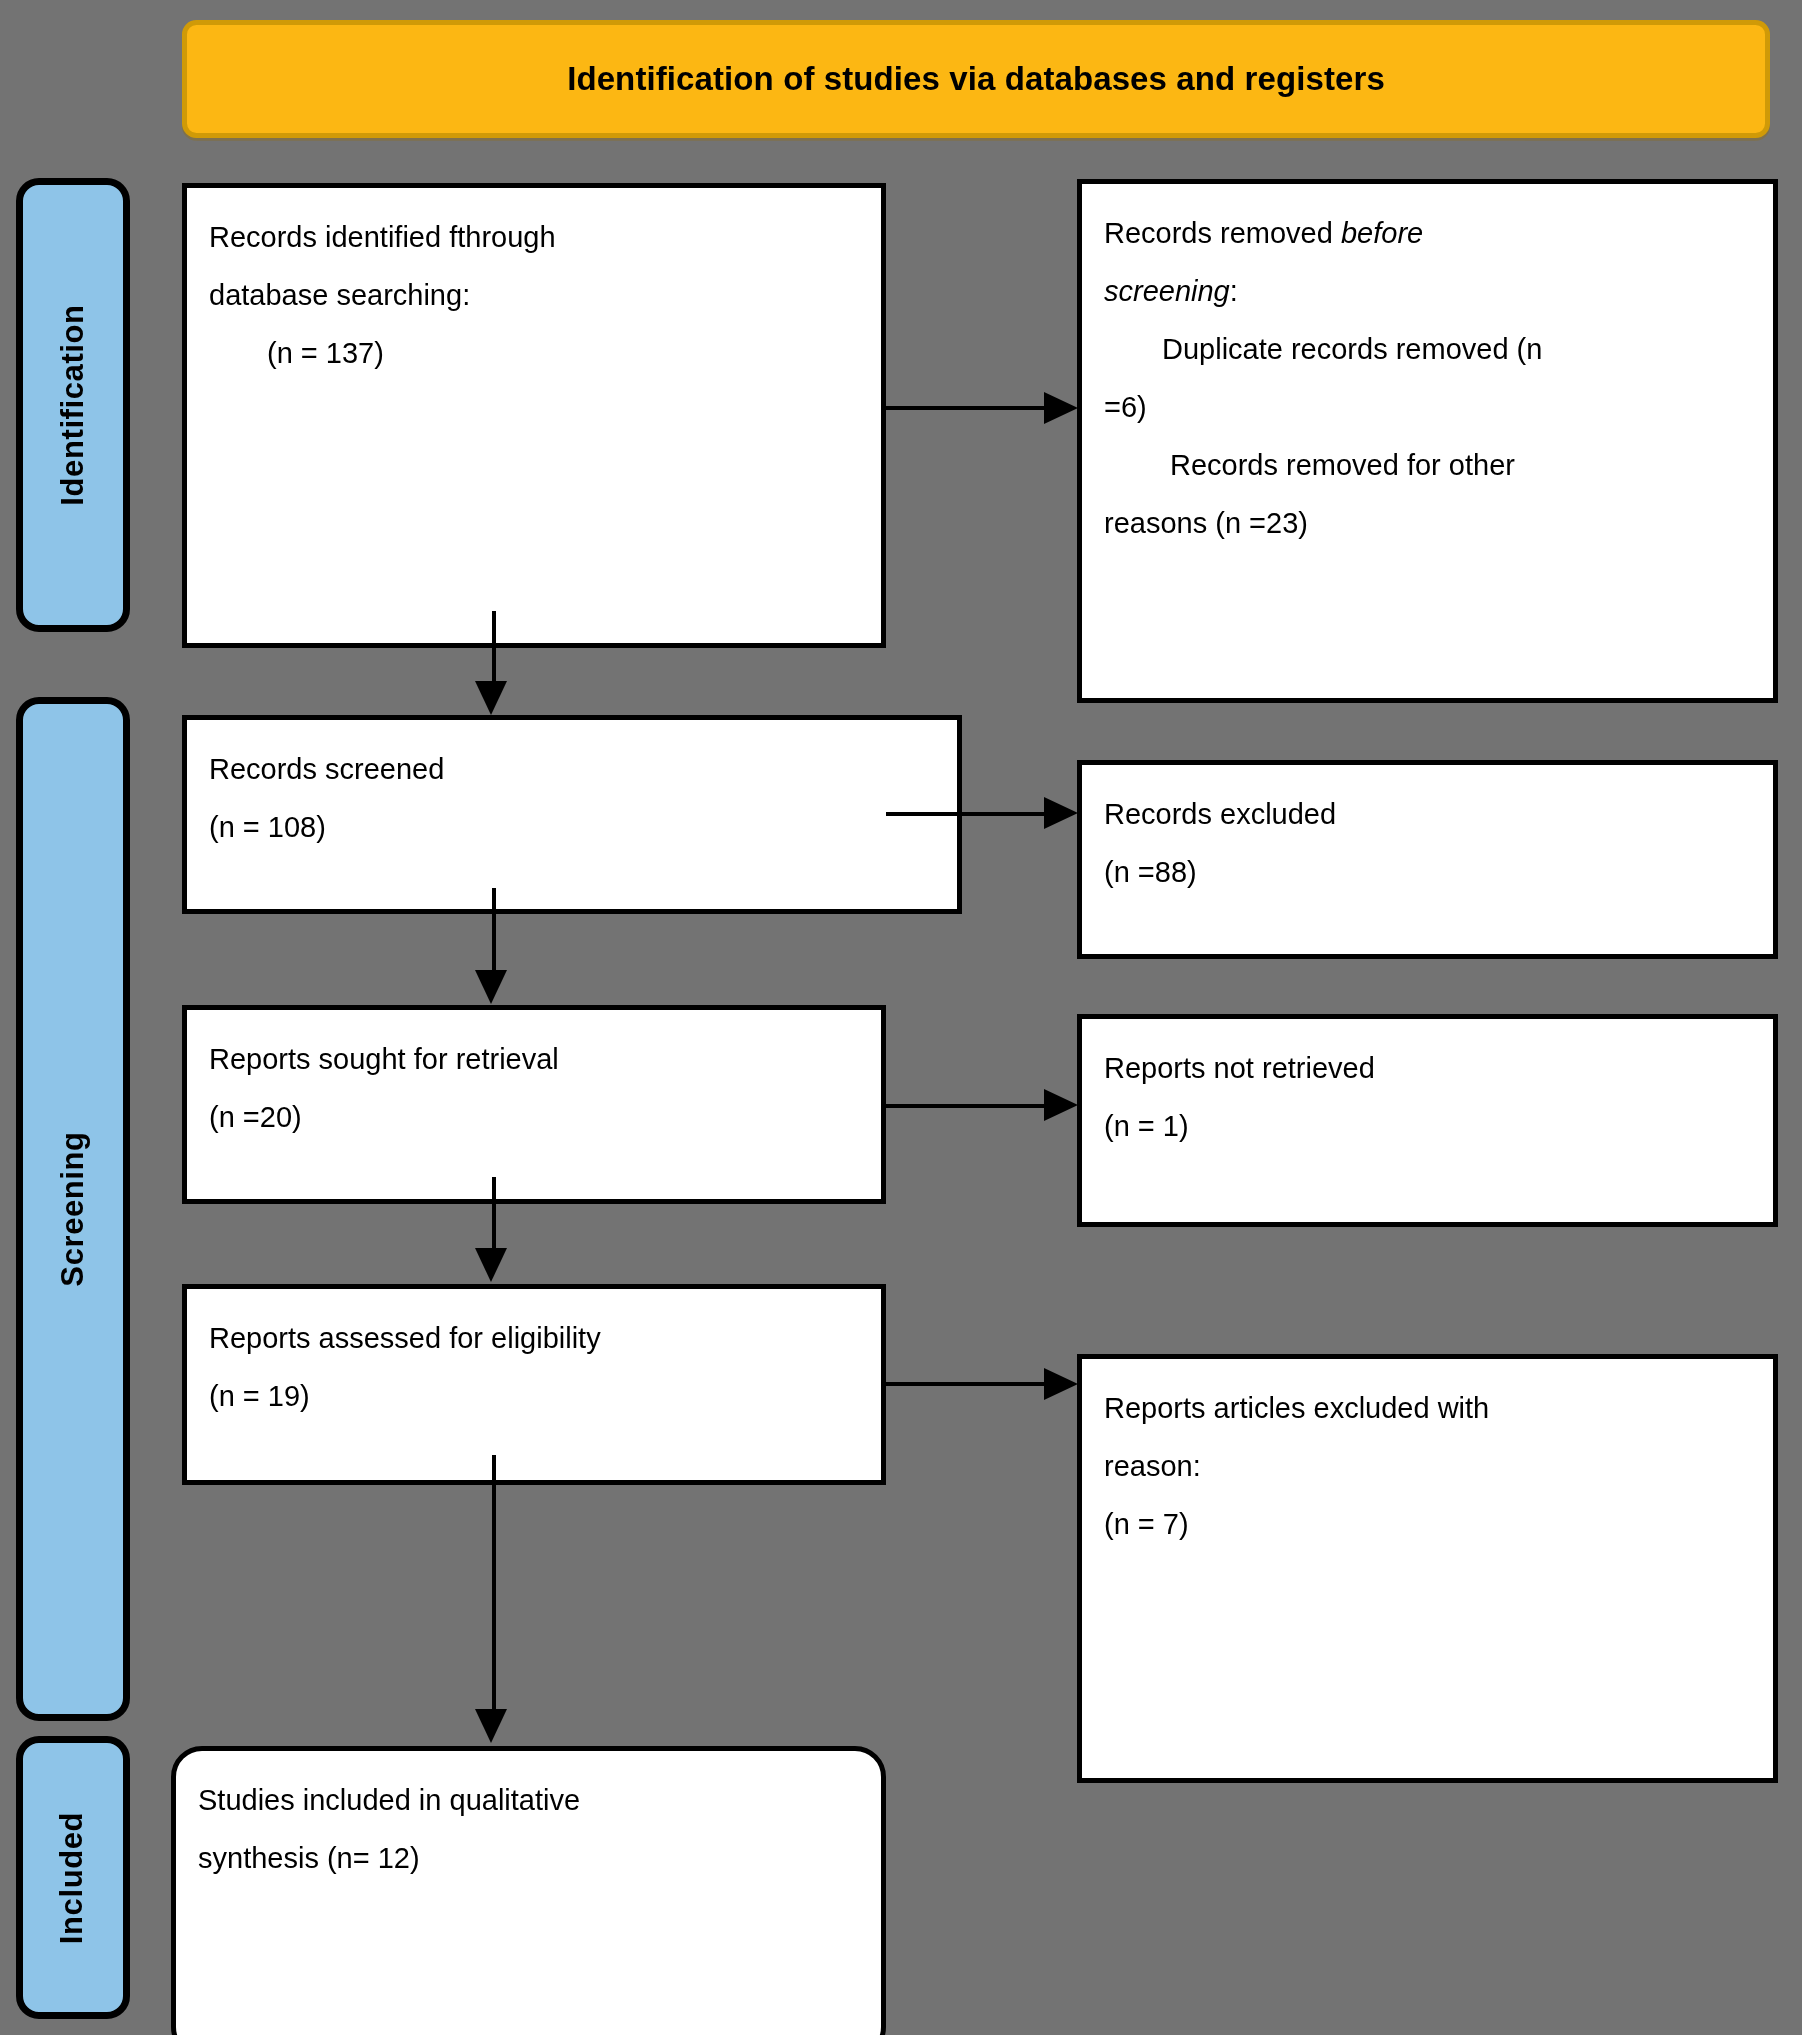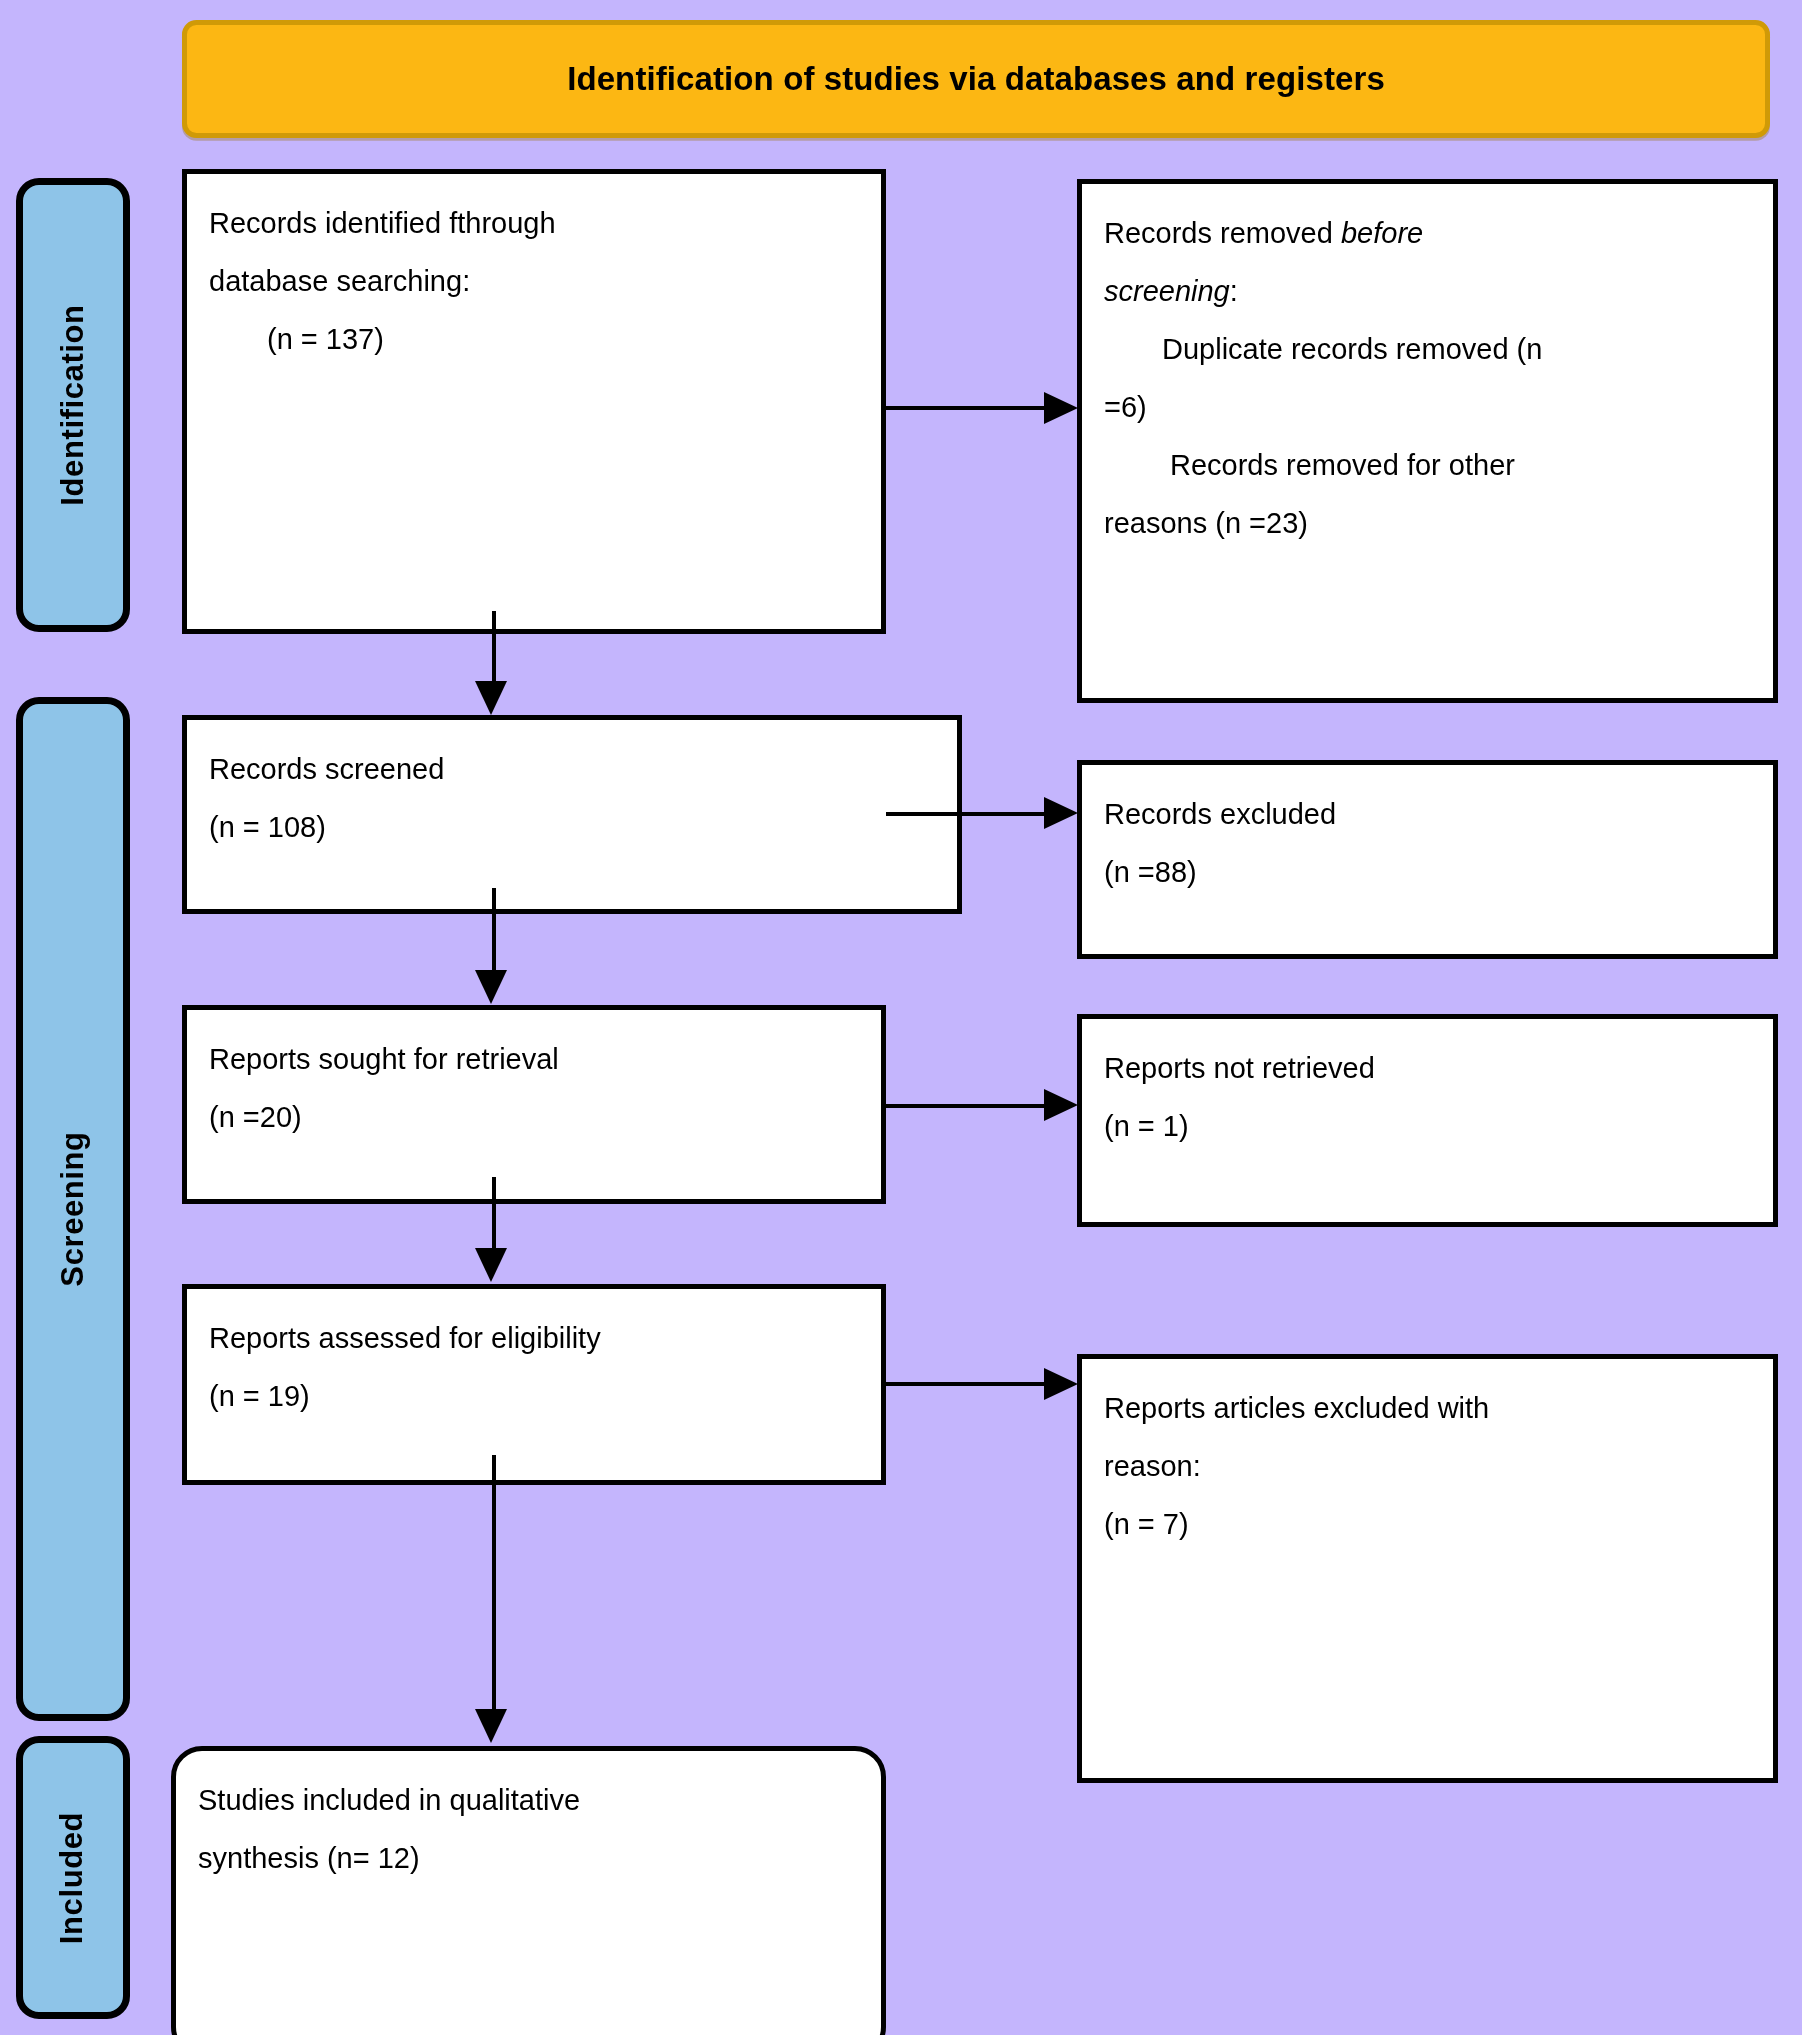--- a/index.html
+++ b/index.html
@@ -9,21 +9,21 @@
     background: #ffffff;
   }
   body {
     font-family: "Liberation Sans", sans-serif;
     color: #000000;
   }
   #diagram {
     position: relative;
     width: 1802px;
     height: 2035px;
-    background: #c4b5fd;
+    background: #737373;
     overflow: hidden;
   }
 
   
   .banner {
     position: absolute;
     left: 182px;
     top: 20px;
     width: 1588px;
     height: 118px;
@@ -83,21 +83,21 @@
     font-size: 29px;
     line-height: 58px;
     color: #000000;
   }
   .fbox p.just { text-align: justify; }
   .fbox p.indent { text-indent: 58px; }
   .fbox p.indent2 { text-indent: 66px; }
   .fbox .ital { font-style: italic; }
 
   
-  #box-identified   { left: 182px;  top: 169px;  width: 704px; height: 465px; }
+  #box-identified   { left: 182px;  top: 183px;  width: 704px; height: 465px; }
   #box-screened     { left: 182px;  top: 715px; width: 780px; height: 199px; }
   #box-sought       { left: 182px;  top: 1005px; width: 704px; height: 199px; }
   #box-assessed     { left: 182px;  top: 1284px; width: 704px; height: 201px; }
   #box-included     { left: 171px;  top: 1746px; width: 715px; height: 312px; border-radius: 31px; }
 
   
   #box-removed      { left: 1077px; top: 179px;  width: 701px; height: 524px; }
   #box-excluded     { left: 1077px; top: 715px; width: 701px; height: 199px; margin-top: 45px; }
   #box-notretrieved { left: 1077px; top: 1014px; width: 701px; height: 213px; }
   #box-excl-reason  { left: 1077px; top: 1354px; width: 701px; height: 429px; }

